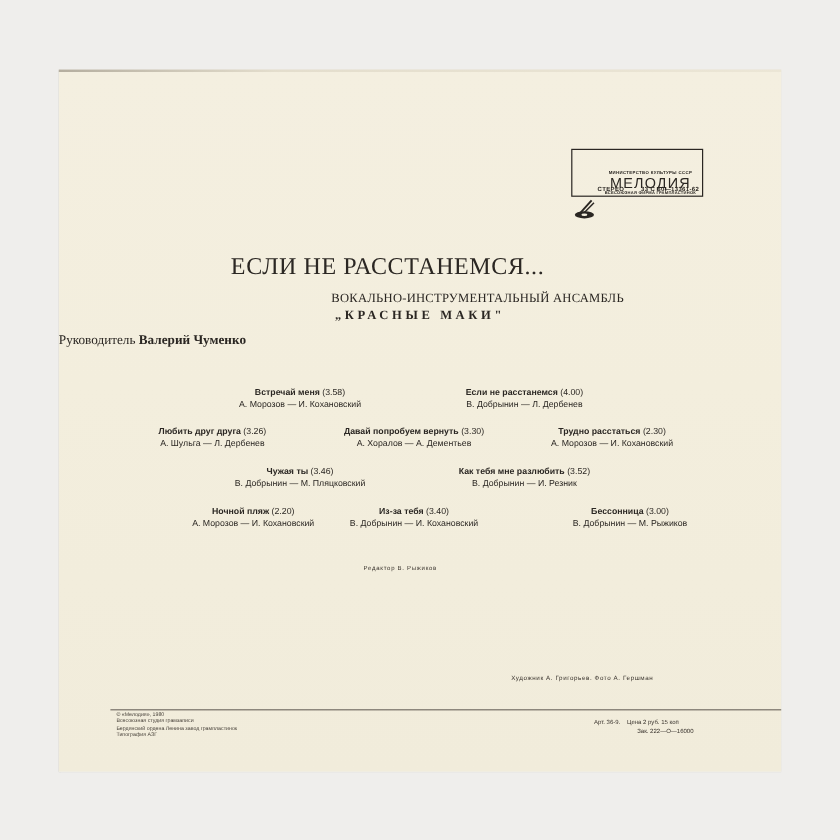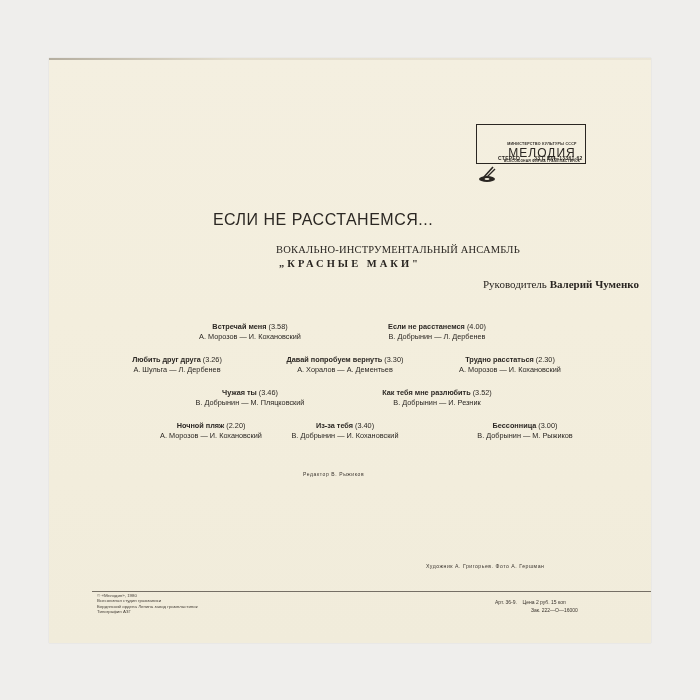--- a/index.html
+++ b/index.html
@@ -29,32 +29,32 @@
   .logo-brand { font-size: 12px; letter-spacing: 1px; font-weight: normal; margin: 0.5px 0; }
   .logo-sub { font-size: 3.4px; font-weight: bold; letter-spacing: 0.2px; }
   .catalog {
     position: absolute; left: 449px; top: 97px; font-size: 5px; font-weight: bold;
     display: flex; gap: 14px; letter-spacing: 0.3px;
   }
 
   
   .title {
     position: absolute; left: 0; width: 548px; top: 153px; text-align: center;
-    font-family: Liberation Sans, sans-serif; font-size: 16px; letter-spacing: 0.5px; color: #2b2723;
+    font-family: Liberation Serif, serif; font-size: 20px; letter-spacing: 0.5px; color: #2b2723;
   }
   .ensemble-type {
     position: absolute; left: 0; width: 698px; top: 186px; text-align: center;
     font-family: "Liberation Serif", serif; font-size: 10.5px; letter-spacing: 0.2px;
   }
   .ensemble-name {
     position: absolute; left: 0; width: 602px; top: 200px; text-align: center;
     font-family: "Liberation Serif", serif; font-size: 10.5px; font-weight: bold; letter-spacing: 3px;
   }
   .director {
-    position: absolute; left: 0; width: 590px; top: 220px; text-align: right;
+    position: absolute; left: 0; width: 590px; top: 220px; text-align: left;
     font-family: "Liberation Serif", serif; font-size: 11px;
   }
   .director b { font-weight: bold; }
 
   
   .track {
     position: absolute; transform: translateX(-50%); text-align: center; white-space: nowrap;
     font-size: 7.3px; line-height: 10px; color: #2b2723;
   }
   .track .t-title { font-weight: bold; }

